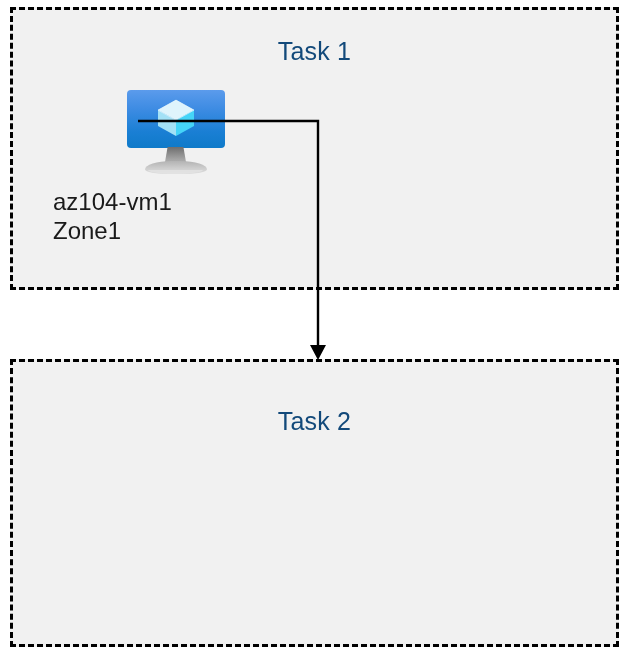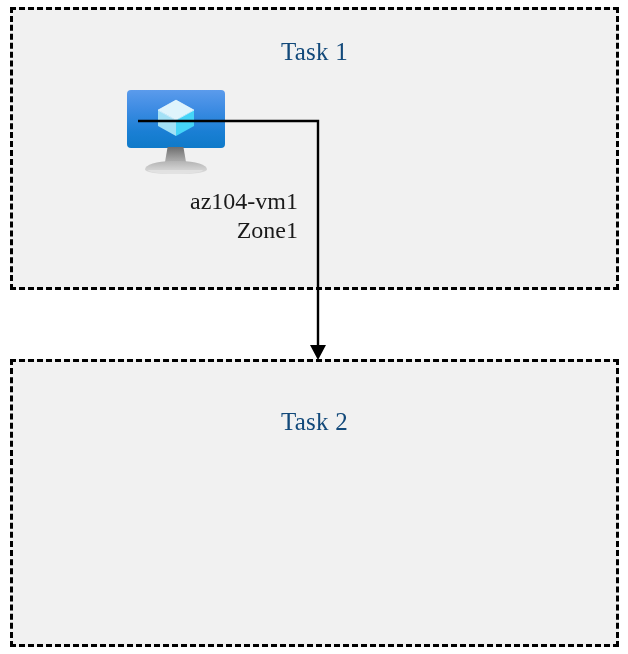--- a/index.html
+++ b/index.html
@@ -14,21 +14,20 @@
     overflow: hidden;
     font-family: "Liberation Sans", sans-serif;
     -webkit-font-smoothing: antialiased;
   }
 
   .canvas {
     position: absolute;
     inset: 0;
     width: 628px;
     height: 654px;
-    font-family: Liberation Serif, serif;
   }
 
   
   .task-box {
     position: absolute;
     box-sizing: border-box;
     background: #f1f1f1;
     border: 3px dashed #000000;
   }
   #task1-box {
@@ -54,21 +53,21 @@
     font-weight: 400;
     letter-spacing: 0.2px;
     line-height: 1;
   }
   #task1-title { top: 29px; }
   #task2-title { top: 47px; }
 
   
   .node {
     position: absolute;
-    text-align: right;
+    text-align: left;
   }
   #node-vm1 { left: 40px;  top: 80px; width: 245px; }
   #node-vm2 { left: 342px; top: 80px; width: 245px; }
 
   .node-label {
     color: #1a1a1a;
     font-size: 24px;
     line-height: 1.22;
     white-space: pre-line;
     font-weight: 400;

